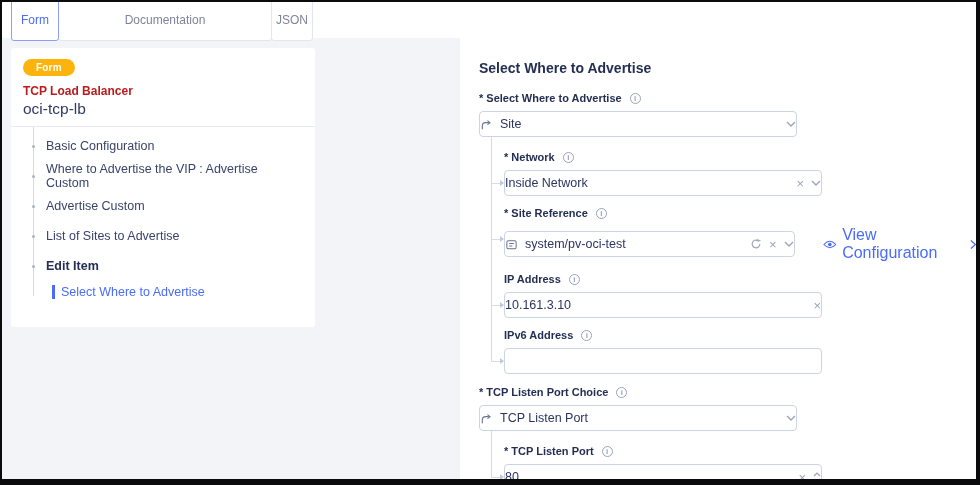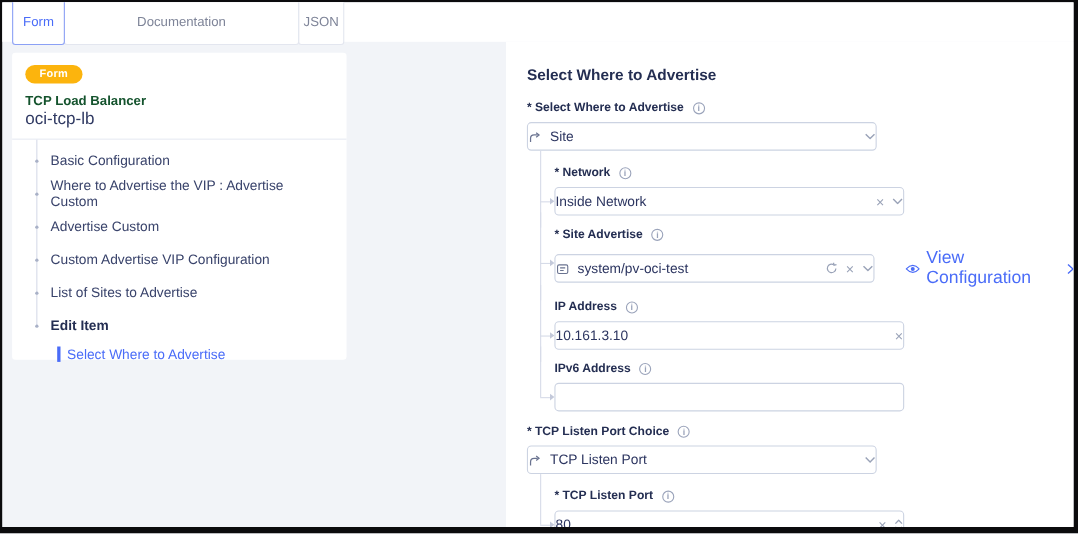--- a/index.html
+++ b/index.html
@@ -21,21 +21,21 @@
   .tab-json { width:42px; margin-left:-1px; }
   
   .sidebar-card {
     position:absolute; left:9px; top:46px; width:304px; height:279px;
     background:#fff; border-radius:3px; padding:9px 12px 0;
   }
   .badge {
     display:inline-block; background:#fcb40d; color:#fff; font-size:10px;
     font-weight:bold; padding:3px 13px; border-radius:9px; letter-spacing:.2px;
   }
-  .obj-type { margin-top:8px; font-size:12px; font-weight:bold; color:#14532d; }
+  .obj-type { margin-top:8px; font-size:12px; font-weight:bold; color:#b91c1c; }
   .obj-name { margin-top:2px; font-size:15.5px; color:#303a63; }
   .sb-divider { margin:8px -12px 0; height:1px; background:#e7eaf2; }
   .nav { position:relative; padding-top:4px; }
   .nav-vline { position:absolute; left:10px; top:0; width:1px; height:169px; background:#d6dbe8; }
   .nav-item {
     position:relative; display:flex; align-items:center; height:30px;
     padding-left:23px; font-size:12.5px; color:#39436b; cursor:pointer;
   }
   .nav-item .dot { position:absolute; left:9px; width:3px; height:3px; border-radius:50%; background:#a9b1c7; }
   .nav-item.bold { font-weight:bold; color:#242e52; }
@@ -110,24 +110,20 @@
       <div class="nav-item">
         <span class="dot"></span>
         <span>Where to Advertise the VIP : Advertise Custom</span>
       </div>
       <div class="nav-item">
         <span class="dot"></span>
         <span>Advertise Custom</span>
       </div>
       <div class="nav-item">
         <span class="dot"></span>
-        <span>Custom Advertise VIP Configuration</span>
-      </div>
-      <div class="nav-item">
-        <span class="dot"></span>
         <span>List of Sites to Advertise</span>
       </div>
       <div class="nav-item bold">
         <span class="dot"></span>
         <span>Edit Item</span>
       </div>
       <div class="nav-subitem">
         <span class="bar"></span>
         <span>Select Where to Advertise</span>
       </div>
@@ -169,21 +165,21 @@
             <path d="M1 1 L5 5 L9 1" fill="none" stroke="#9aa3b8" stroke-width="1.3"></path>
           </svg>
         </div>
       </div>
 
       <div class="fblock">
         <span class="vline"></span>
         <span class="branch"></span>
         <span class="arrowhead"></span>
         <div class="f-label">
-          <span>* Site Advertise</span>
+          <span>* Site Reference</span>
           <span class="info">i</span>
         </div>
         <div class="ref-row">
           <div class="control">
             <svg width="13" height="13" viewBox="0 0 14 14">
               <rect x="2" y="3" width="10" height="8.5" rx="1.5" fill="none" stroke="#6a7390" stroke-width="1.1"></rect>
               <path d="M4.5 6 H9.5 M4.5 8.5 H8" fill="none" stroke="#6a7390" stroke-width="1.1"></path>
             </svg>
             <span class="grow">system/pv-oci-test</span>
             <svg width="12" height="12" viewBox="0 0 14 14">

